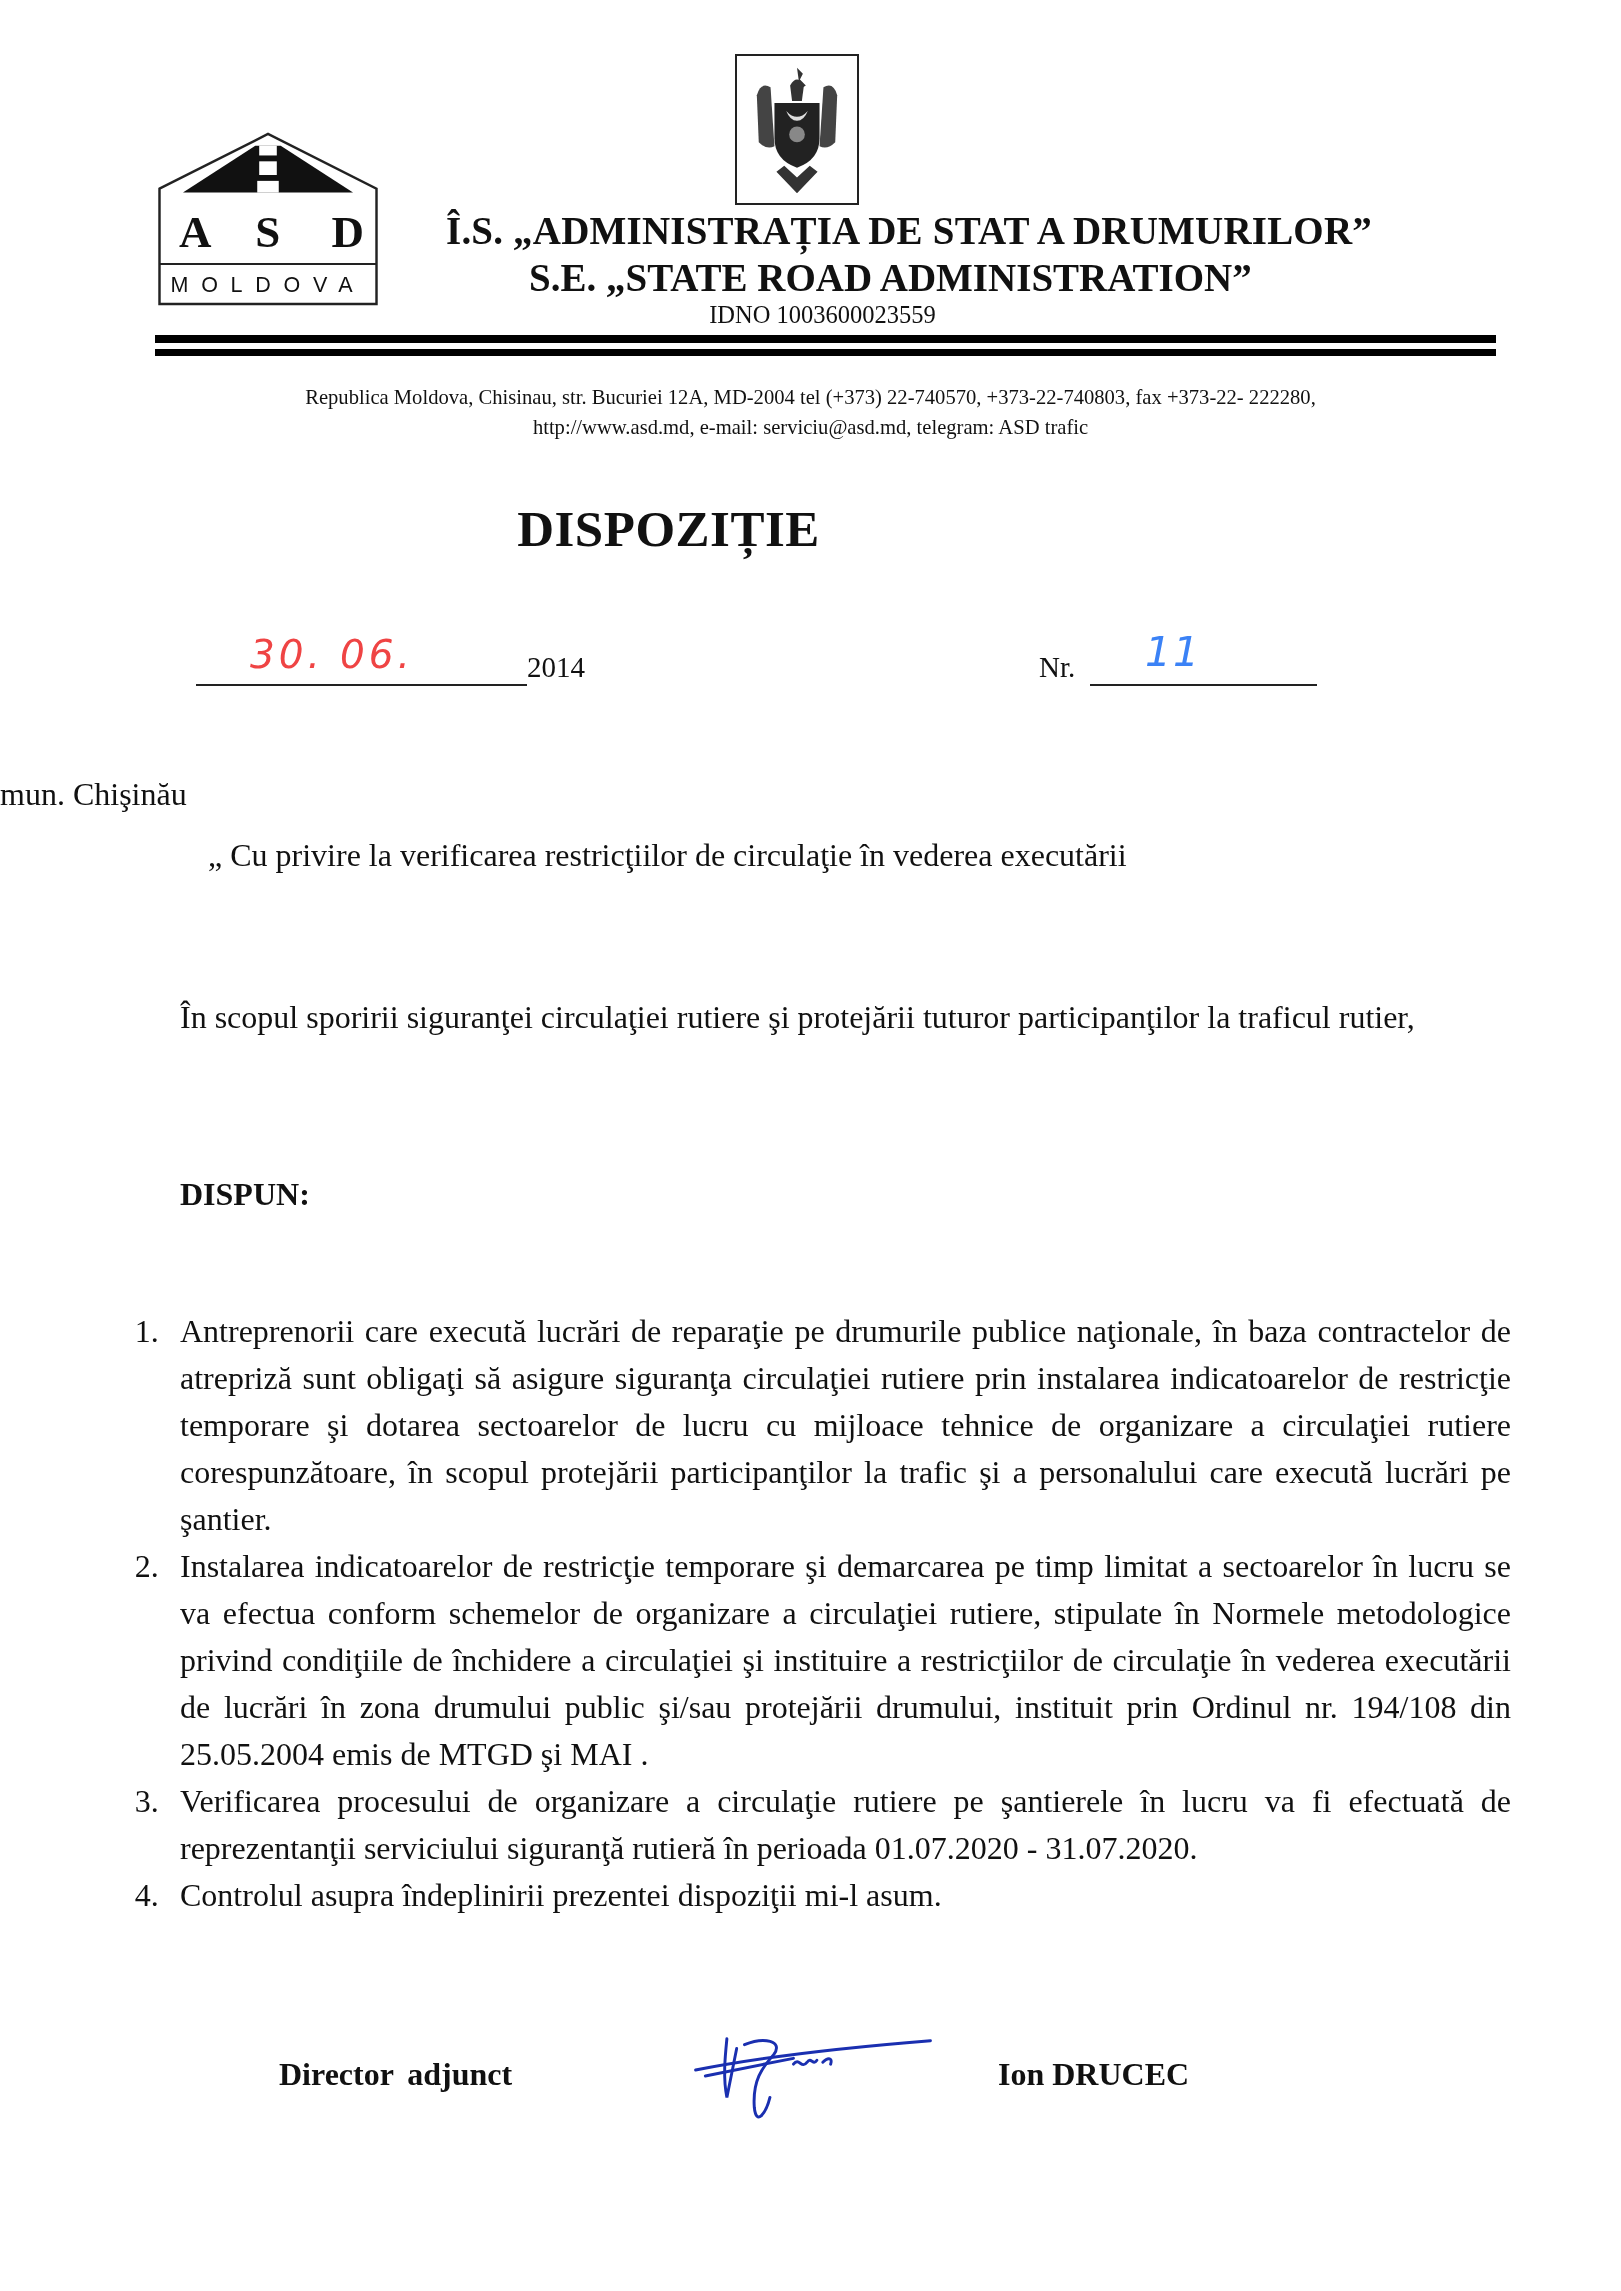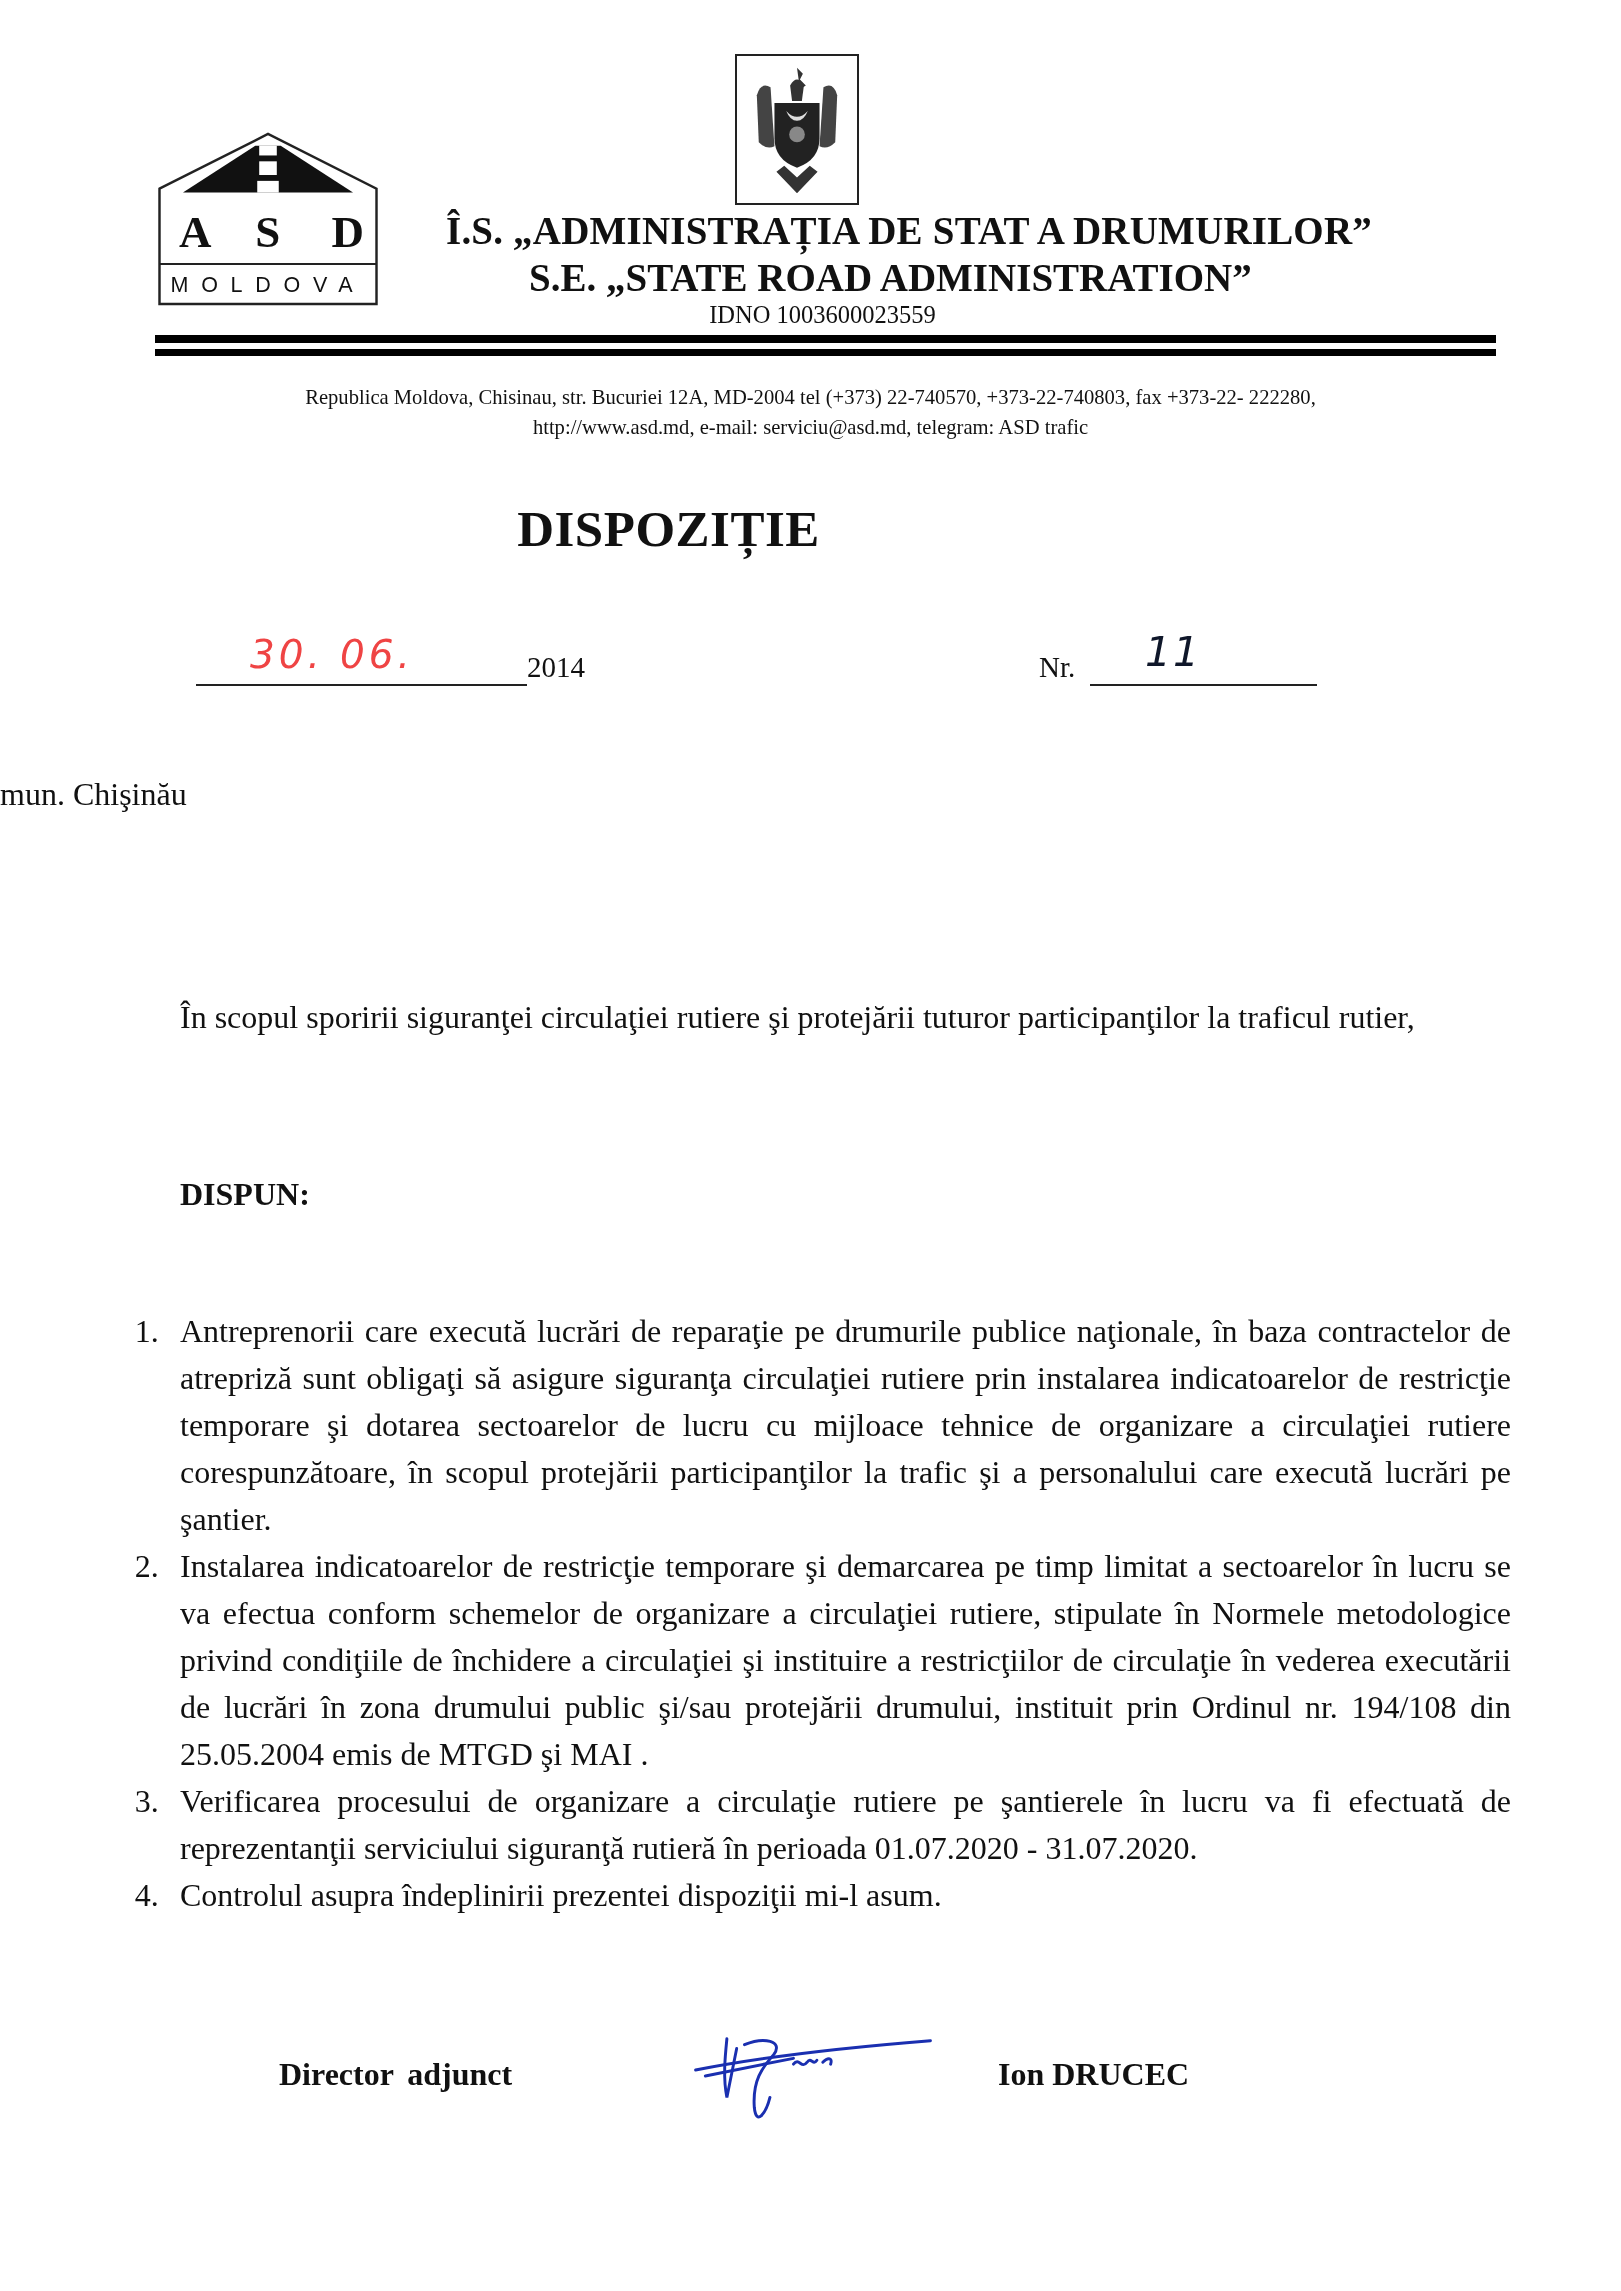--- a/index.html
+++ b/index.html
@@ -22,21 +22,21 @@
   .addr2 { top: 416px; }
 
   .title { left: 0; width: 1337px; top: 500px; text-align: center; font-size: 51px; font-weight: bold; letter-spacing: 0.5px; }
 
   
   .date-line { left: 196px; top: 684px; width: 331px; border-bottom: 2px solid #222; height: 0; }
   .date-hand { left: 250px; top: 632px; font-family: "DejaVu Sans", sans-serif; font-style: italic; font-size: 39px; color: #ef4444; letter-spacing: 3.9px; }
   .year { left: 527px; top: 651px; font-size: 29px; }
   .nr-label { left: 1039px; top: 651px; font-size: 29px; }
   .nr-line { left: 1090px; top: 684px; width: 227px; border-bottom: 2px solid #222; height: 0; }
-  .nr-hand { left: 1145px; top: 628px; font-family: "DejaVu Sans", sans-serif; font-style: italic; font-size: 41px; color: #0f172a; letter-spacing: 2px; }
+  .nr-hand { left: 1145px; top: 628px; font-family: "DejaVu Sans", sans-serif; font-style: italic; font-size: 41px; color: #3b82f6; letter-spacing: 2px; }
 
   .city { left: 0; width: 1621px; top: 776px; text-align: left; font-size: 32px; }
   .subject { left: 208px; top: 833px; font-size: 32px; line-height: 44px; width: 1176px; }
   .subject .l2 { padding-left: 21.6px; display:block; }
 
   .intro { left: 180px; top: 992px; width: 1331px; font-size: 32px; line-height: 51px; text-align: justify; text-align-last: left; }
   .dispun { left: 180px; top: 1176px; font-size: 32px; font-weight: bold; }
 
   .items { left: 127px; top: 1308px; width: 1384px; font-size: 32px; line-height: 47px; margin: 0; padding: 0; list-style: none; }
   .items li { position: relative; padding-left: 53px; text-align: justify; }
@@ -90,20 +90,21 @@
 
 <div class="abs date-hand">30. 06.</div>
 <div class="abs date-line"></div>
 <div class="abs year">2014</div>
 <div class="abs nr-label">Nr.</div>
 <div class="abs nr-hand">11</div>
 <div class="abs nr-line"></div>
 
 <div class="abs city">mun. Chişinău</div>
 <div class="abs subject">
+  <span>„ Cu privire la verificarea restricţiilor de circulaţie în vederea executării</span>
 </div>
 
 <div class="abs intro">În scopul sporirii siguranţei circulaţiei rutiere şi protejării tuturor participanţilor la traficul rutier,</div>
 <div class="abs dispun">DISPUN:</div>
 
 <ol class="abs items">
   <li>
     <span class="num">1.</span>
     <span class="txt">Antreprenorii care execută lucrări de reparaţie pe drumurile publice naţionale, în baza contractelor de atrepriză sunt obligaţi să asigure siguranţa circulaţiei rutiere prin instalarea indicatoarelor de restricţie temporare şi dotarea sectoarelor de lucru cu mijloace tehnice de organizare a circulaţiei rutiere corespunzătoare, în scopul protejării participanţilor la trafic şi a personalului care execută lucrări pe şantier.</span>
   </li>

